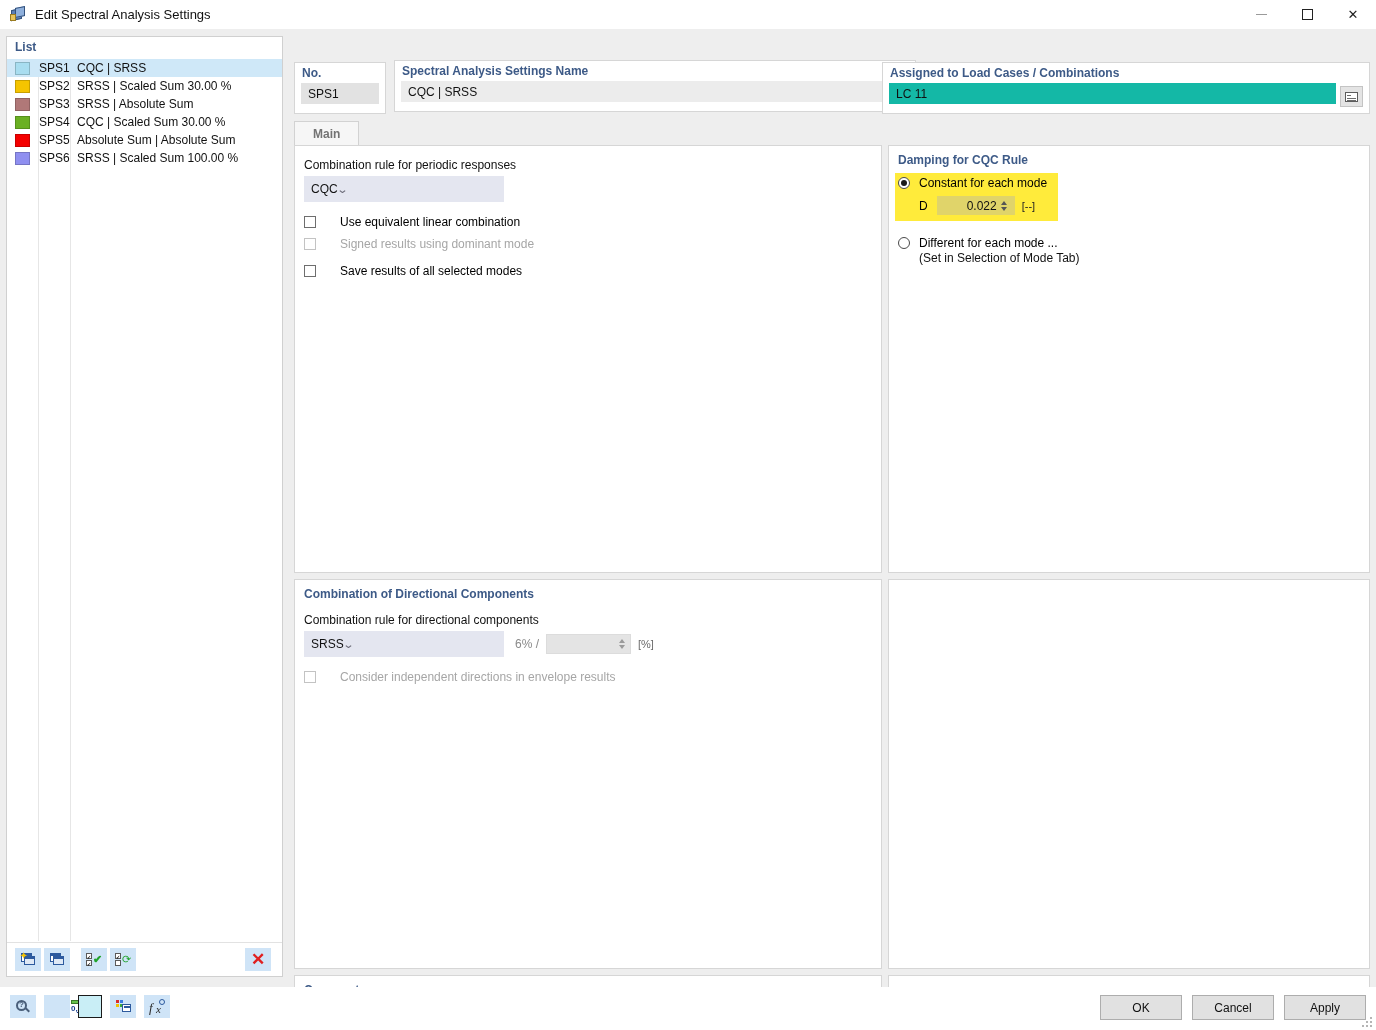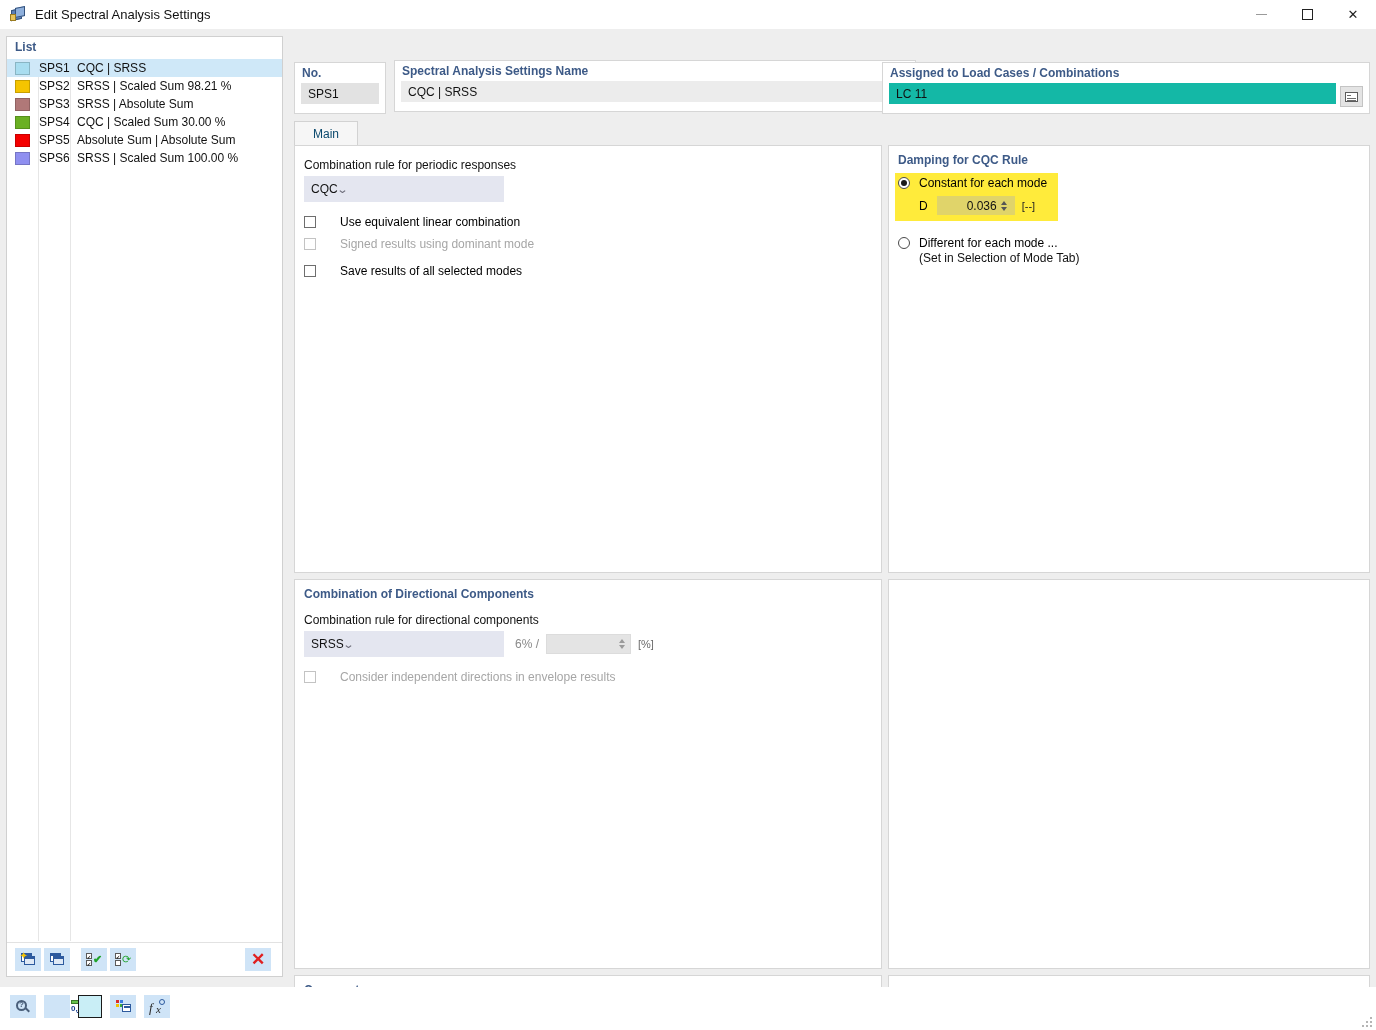--- a/index.html
+++ b/index.html
@@ -140,22 +140,23 @@
   .listglyph i:nth-child(2){ top:5px; width:9px; }
   .listglyph i:nth-child(3){ top:7px; width:9px; }
 
   
   .tabstrip{
     position:absolute; left:6px; top:66px; width:1076px; height:24px;
   }
   .tab{
     height:24px; padding:0 18px; background:#f6f6f6;
     border:1px solid #d2d2d2; border-bottom:none;
-    display:inline-flex; align-items:center; font-size:12px; color:#0c4a6e;
+    display:inline-flex; align-items:center; font-size:12px; color:#737373;
     cursor:default;
+    font-weight:bold;
   }
 
   
   .panel{
     position:absolute; background:#ffffff; border:1px solid #d6d6d6;
   }
   .ptitle{
     font-size:12px; font-weight:bold; color:#3d5a87;
     margin:7px 0 0 9px;
   }
@@ -320,21 +321,21 @@
       <div class="vsep2"></div>
     <div class="list-rows" id="list-rows">
         <div class="lrow sel">
           <span class="swatch" style="background: rgb(168, 221, 240);"></span>
           <span class="lno">SPS1</span>
           <span class="lname">CQC | SRSS</span>
         </div>
         <div class="lrow">
           <span class="swatch" style="background: rgb(245, 196, 0);"></span>
           <span class="lno">SPS2</span>
-          <span class="lname">SRSS | Scaled Sum 98.21 %</span>
+          <span class="lname">SRSS | Scaled Sum 30.00 %</span>
         </div>
         <div class="lrow">
           <span class="swatch" style="background: rgb(176, 120, 120);"></span>
           <span class="lno">SPS3</span>
           <span class="lname">SRSS | Absolute Sum</span>
         </div>
         <div class="lrow">
           <span class="swatch" style="background: rgb(106, 176, 35);"></span>
           <span class="lno">SPS4</span>
           <span class="lname">CQC | Scaled Sum 30.00 %</span>
@@ -447,21 +448,21 @@
       <div class="ptitle">Damping for CQC Rule</div>
       <div class="hl"></div>
       <div style="position:absolute;left:9px;top:30px;">
         <div class="radiorow">
           <span class="radio on"></span>
           <span>Constant for each mode</span>
         </div>
         <div class="dline">
           <span class="dname">D</span>
           <span class="spin">
-            <span>0.036</span>
+            <span>0.022</span>
             <span class="spinarr">
                 <s class="up"></s>
                 <s class="dn"></s>
               </span>
           </span>
           <span class="unit">[--]</span>
         </div>
       </div>
       <div style="position:absolute;left:9px;top:90px;">
         <div class="radiorow">
@@ -547,20 +548,25 @@
           </span>
         </span>
     </span>
     <span class="bbtn">
       <span class="fxg">
           <span class="f">f</span>
           <span class="x">x</span>
           <span class="dot"></span>
         </span>
     </span>
+  </div>
+  <div class="bright">
+    <span class="dbtn">OK</span>
+    <span class="dbtn">Cancel</span>
+    <span class="dbtn">Apply</span>
   </div>
   <span class="grip">
     <u style="left:8px;top:0"></u>
       <u style="left:4px;top:4px"></u>
       <u style="left:8px;top:4px"></u>
     <u style="left:0;top:8px"></u>
       <u style="left:4px;top:8px"></u>
       <u style="left:8px;top:8px"></u>
   </span>
 </div>

